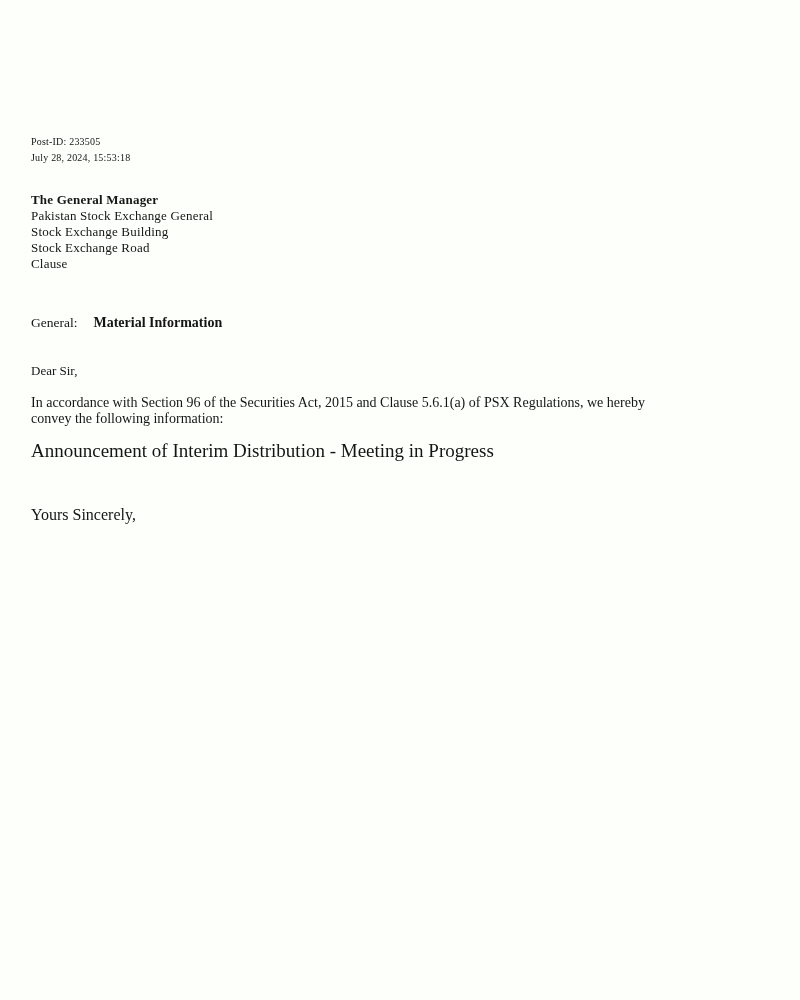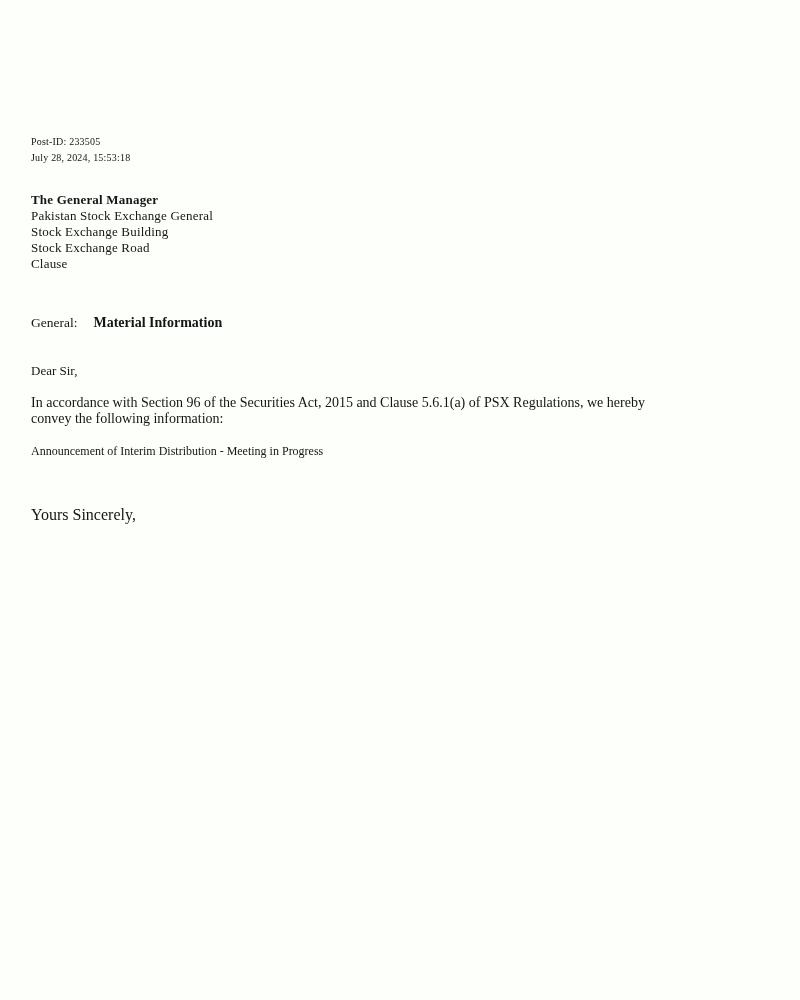--- a/index.html
+++ b/index.html
@@ -37,21 +37,21 @@
     line-height: 17px;
   }
   .subject-value {
     font-weight: bold;
     font-size: 14px;
     margin-left: 16px;
   }
 
   .salutation { top: 363px; font-size: 13px; line-height: 16px; }
   .paragraph  { top: 395px; font-size: 14px; line-height: 16px; max-width: 632px; }
-  .announcement { top: 443px; font-size: 12px; line-height: 16px; }
+  .announcement { top: 443px; font-size: 19px; line-height: 16px; }
   .closing    { top: 507px; font-size: 16px; line-height: 16px; }
 </style>
 </head>
 <body>
 
 <div class="abs meta-block">
   <div>
     <span>Post-ID:</span>
     <span>233505</span>
   </div>

